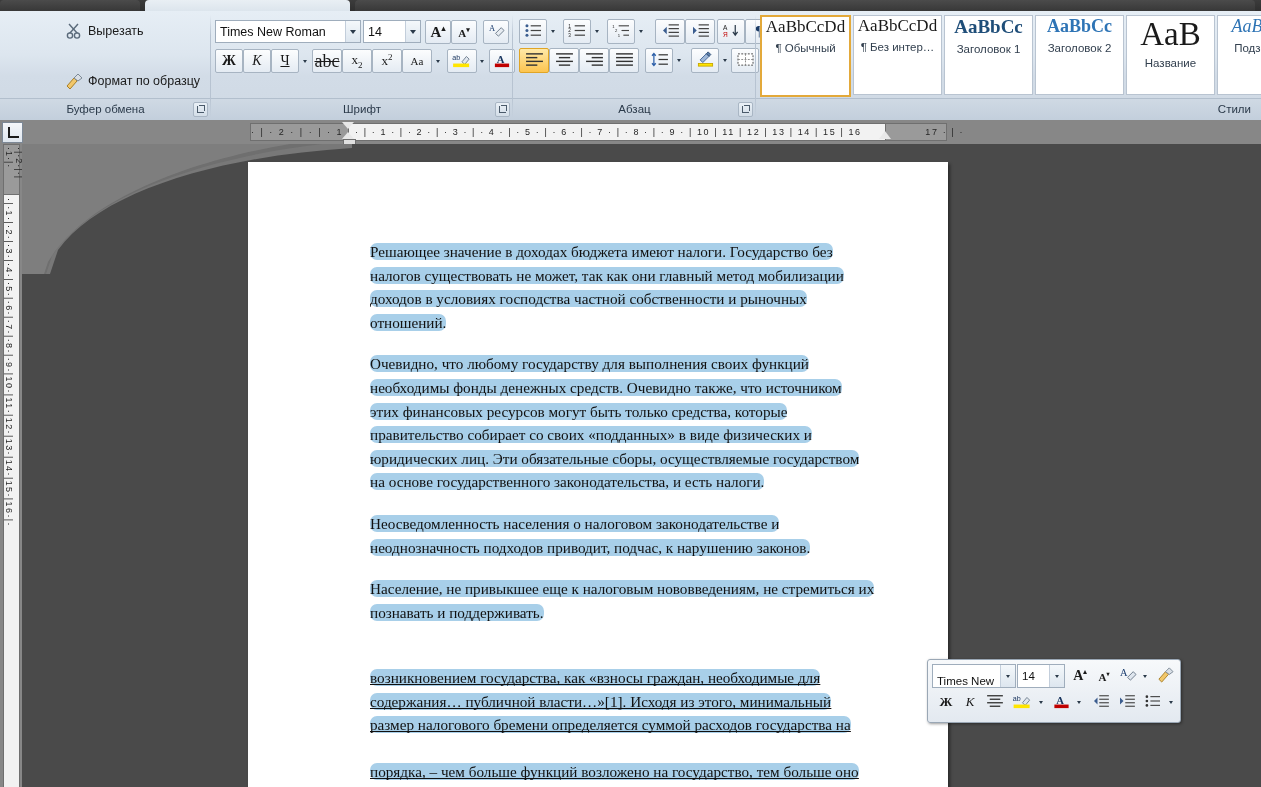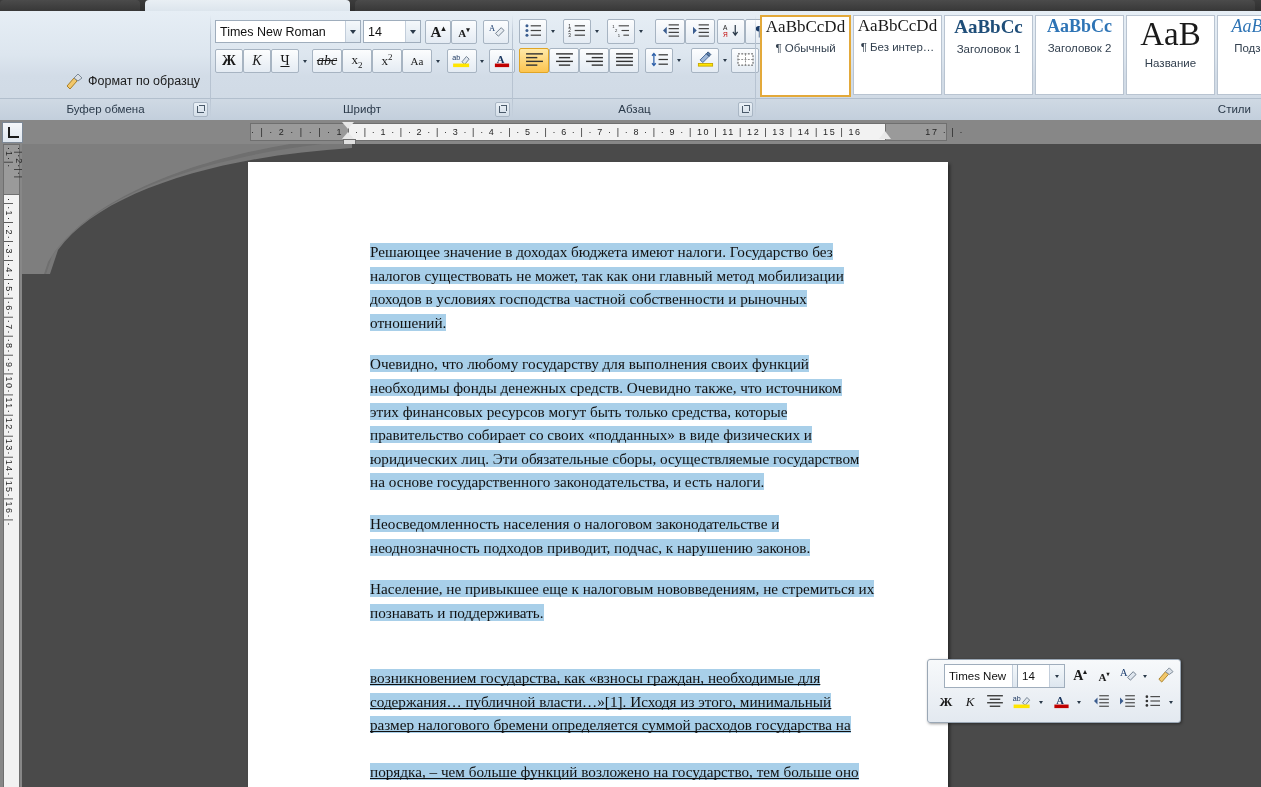--- a/index.html
+++ b/index.html
@@ -92,21 +92,21 @@
 
   
   .canvas{position:absolute;left:22px;top:144px;right:0;bottom:0;
     background:#4a4a4a;overflow:hidden;}
   .swoosh{position:absolute;left:0;top:0;width:330px;height:130px;overflow:hidden;}
   .page{position:absolute;left:226px;top:18px;width:700px;height:760px;
     background:#fff;box-shadow:2px 2px 3px rgba(0,0,0,.45);}
   .doc{position:absolute;left:122px;top:78px;width:556px;
     font-family:"Liberation Serif",serif;font-size:15.2px;color:#111;}
   .para{margin:0 0 18px 0;line-height:23.6px;}
-  .para span.hl{background:#a8cfe9;}
+  .para span.hl{background:#a8cfe9;border-radius:7px;}
   .para.ul span.hl{text-decoration:underline;text-decoration-skip-ink:none;}
   .para.ul{text-decoration:underline;}
 
   
   .mini{position:absolute;left:927px;top:659px;width:252px;height:62px;
     background:linear-gradient(#f7f9fb,#e3e9f0);border:1px solid #9aa7b5;
     border-radius:3px;box-shadow:1px 1px 3px rgba(0,0,0,.4);}
   .mini .row{position:absolute;left:4px;right:4px;height:26px;}
 </style>
 </head>
@@ -119,20 +119,31 @@
     <div class="tab active" style="left:145px;width:205px;"></div>
     <div class="tab inactive" style="left:355px;width:900px;"></div>
   </div>
 
   <div class="ribbon">
 
     <div class="group" style="left:0;width:211px;">
       <div class="gbody">
 
 
+        <div class="clip-item" style="top:8px;width:140px;">
+          <span class="clip-ic">
+            <svg viewBox="0 0 18 18" width="18" height="18">
+              <circle cx="5" cy="13.5" r="2.6" fill="none" stroke="#5a6a7a" stroke-width="1.4"></circle>
+              <circle cx="12" cy="13.5" r="2.6" fill="none" stroke="#5a6a7a" stroke-width="1.4"></circle>
+              <line x1="4" y1="2" x2="12.5" y2="11.5" stroke="#5a6a7a" stroke-width="1.4"></line>
+              <line x1="13" y1="2" x2="4.5" y2="11.5" stroke="#5a6a7a" stroke-width="1.4"></line>
+            </svg>
+          </span>
+          <span>Вырезать</span>
+        </div>
 
 
         <div class="clip-item" style="top:58px;width:150px;">
           <span class="clip-ic">
             <svg viewBox="0 0 18 18" width="18" height="18">
               <path d="M2 14 L9 6 L12 9 L5 17 Z" fill="#f2c76a" stroke="#a87f26"></path>
               <path d="M9 6 L13 2 L17 6 L13 9 Z" fill="#d9dfe6" stroke="#7d8a97"></path>
             </svg>
           </span>
           <span>Формат по образцу</span>
@@ -190,21 +201,21 @@
         <div class="btn framed" style="left:32px;top:38px;width:26px;height:22px;">
           <span style="font-family:'Liberation Serif',serif;font-style:italic;font-size:14px;">К</span>
         </div>
         <div class="btn framed" style="left:60px;top:38px;width:26px;height:22px;">
           <span style="font-family:'Liberation Serif',serif;font-size:14px;text-decoration:underline;">Ч</span>
         </div>
         <div class="btn" style="left:86px;top:38px;width:13px;height:22px;">
             <i class="cr sm"></i>
           </div>
         <div class="btn framed" style="left:101px;top:38px;width:28px;height:22px;">
-          <span style="font-family:'Liberation Serif',serif;font-size:14px;text-decoration:line-through;font-style:italic;">abc</span>
+          <span style="font-family:'Liberation Serif',serif;font-size:18px;text-decoration:line-through;">abc</span>
         </div>
         <div class="btn framed" style="left:131px;top:38px;width:28px;height:22px;">
           <span style="font-family:'Liberation Serif',serif;font-size:13px;">x<sub style="font-size:9px;">2</sub></span>
         </div>
         <div class="btn framed" style="left:161px;top:38px;width:28px;height:22px;">
           <span style="font-family:'Liberation Serif',serif;font-size:13px;">x<sup style="font-size:9px;">2</sup></span>
         </div>
         <div class="btn framed" style="left:191px;top:38px;width:28px;height:22px;">
           <span style="font-family:'Liberation Serif',serif;font-size:11px;">Aa</span>
         </div>
@@ -554,21 +565,21 @@
           <span class="hl">порядка, – чем больше функций возложено на государство, тем больше оно</span><br>
           <span class="hl">должно собирать налогов.</span>
         </p>
 
       </div>
     </div>
   </div>
 
   <div class="mini">
     <div class="row" style="top:4px;">
-      <div class="combo" style="left:12px;top:0;width:82px;height:22px;">
+      <div class="combo" style="left:0;top:0;width:82px;height:22px;align-items:flex-end;">
         <span class="txt" style="font-size:11.5px;">Times New</span>
         <span class="arrow">
             <i class="cr sm"></i>
           </span>
       </div>
       <div class="combo" style="left:85px;top:0;width:46px;height:22px;">
         <span class="txt" style="font-size:11.5px;">14</span>
         <span class="arrow">
             <i class="cr sm"></i>
           </span>

